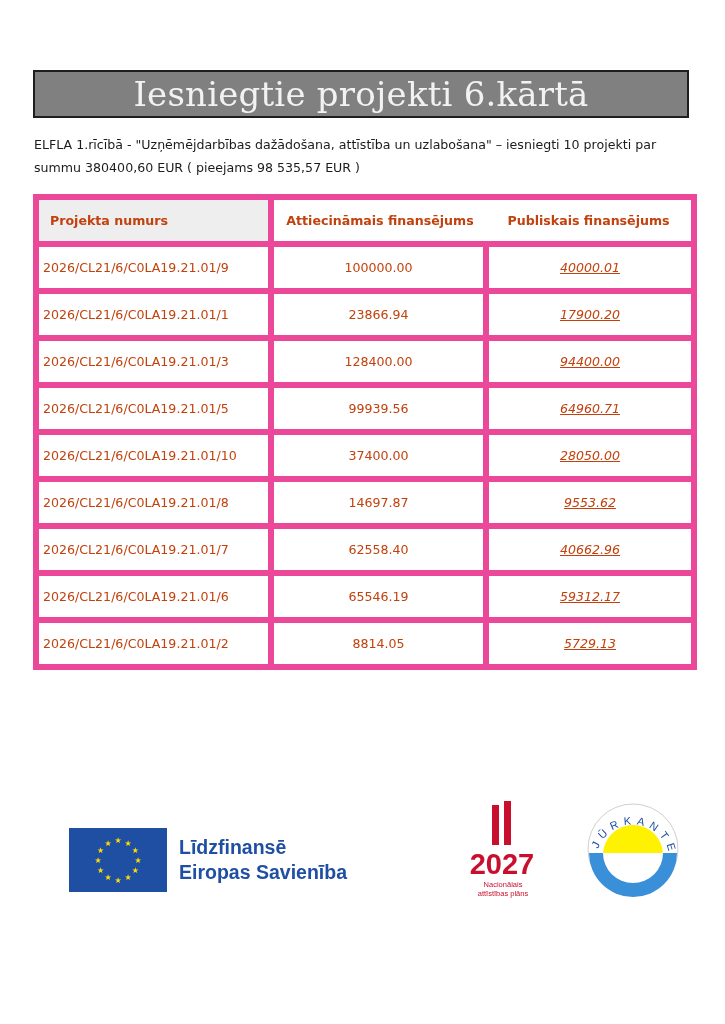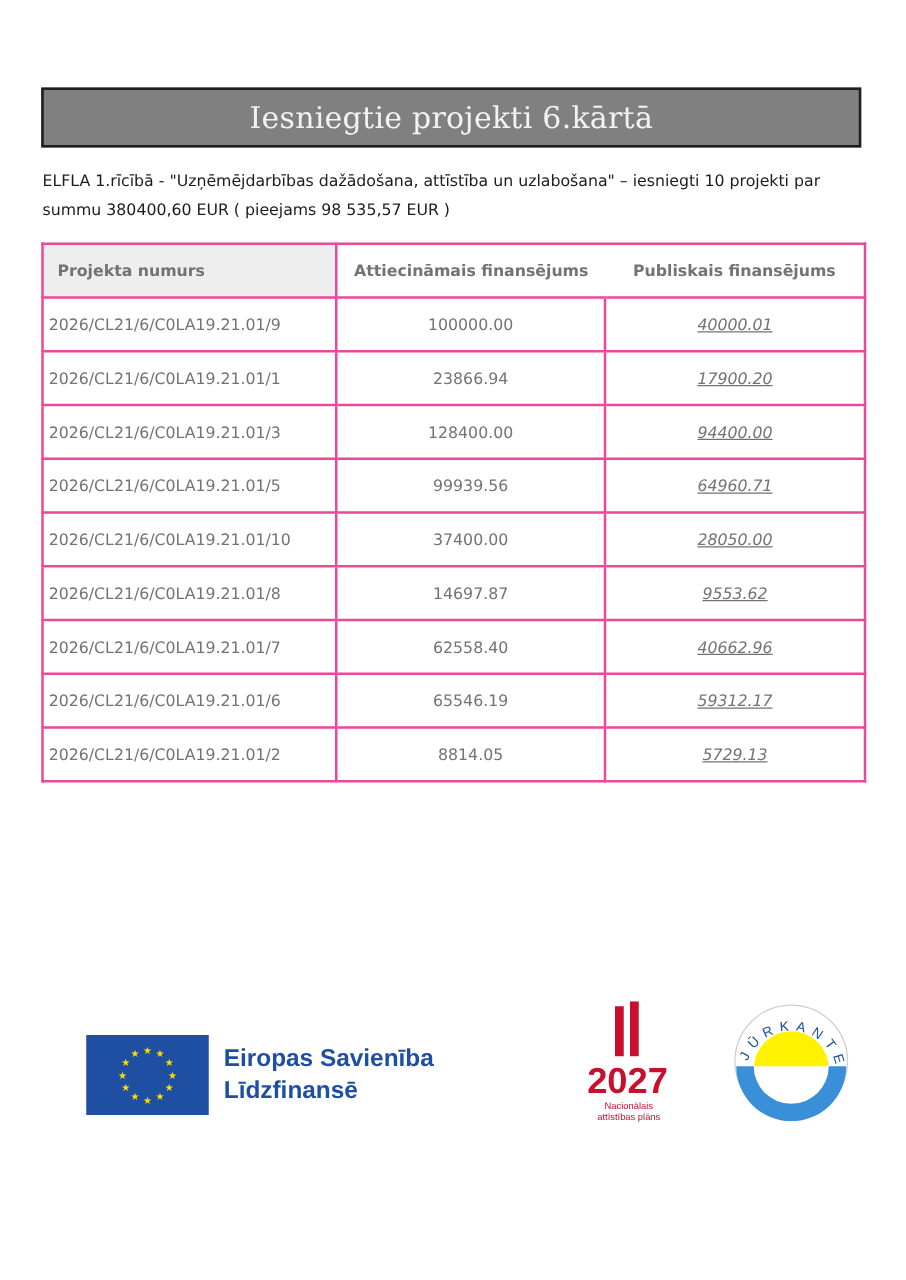--- a/index.html
+++ b/index.html
@@ -6,33 +6,33 @@
     body {
       width: 725px; height: 1024px; background: #ffffff; position: relative;
       font-family: "DejaVu Sans", sans-serif; color: #1a1a1a; overflow: hidden;
     }
     .title-bar {
       position: absolute; left: 33px; top: 70px; width: 656px; height: 48px;
       background: #808080; border: 2px solid #1e1e1e; box-sizing: border-box;
       display: flex; align-items: center; justify-content: center;
     }
     .title-bar span {
-      font-family: "DejaVu Serif", serif; font-size: 24px; color: #f2f2f2; letter-spacing: 0.2px;
+      font-family: "DejaVu Serif", serif; font-size: 34px; color: #f2f2f2; letter-spacing: 0.2px;
     }
     .intro {
       position: absolute; left: 34px; top: 133px; width: 660px;
       font-size: 12.6px; line-height: 23px; color: #1c1c1c;
     }
     table.grid {
       position: absolute; left: 33px; top: 194px; width: 658px;
       border-collapse: collapse; table-layout: fixed;
     }
     table.grid td, table.grid th {
-      border: 2px solid #ec4899; height: 41px; padding: 0 4px;
-      font-size: 12.6px; color: #737373; vertical-align: middle;
+      border: 6px solid #ec4899; height: 41px; padding: 0 4px;
+      font-size: 12.6px; color: #c2410c; vertical-align: middle;
     }
     table.grid th { font-weight: bold; font-size: 12.6px; height: 41px; }
     table.grid th.c1 { background: #eeeeee; text-align: left; padding-left: 11px; }
     table.grid th.c2 { text-align: center; border-right: none; }
     table.grid th.c3 { text-align: center; border-left: none; }
     col.w1 { width: 235px; }
     col.w2 { width: 215px; }
     col.w3 { width: 208px; }
     td.c1 { text-align: left; padding-left: 11px; }
     td.c2 { text-align: center; padding-bottom: 6px; }
@@ -130,22 +130,22 @@
         <text x="59" y="52.32050807568878" text-anchor="middle" font-size="8" fill="#ffdd00">★</text>
         <text x="49" y="55" text-anchor="middle" font-size="8" fill="#ffdd00">★</text>
         <text x="39.00000000000001" y="52.32050807568878" text-anchor="middle" font-size="8" fill="#ffdd00">★</text>
         <text x="31.679491924311233" y="45.00000000000001" text-anchor="middle" font-size="8" fill="#ffdd00">★</text>
         <text x="29" y="35.00000000000001" text-anchor="middle" font-size="8" fill="#ffdd00">★</text>
         <text x="31.67949192431123" y="25" text-anchor="middle" font-size="8" fill="#ffdd00">★</text>
         <text x="38.99999999999999" y="17.679491924311233" text-anchor="middle" font-size="8" fill="#ffdd00">★</text>
       </svg>
   </div>
   <div class="eu-text">
+    <div>Līdzfinansē</div>
     <div>Eiropas Savienība</div>
-    <div>Līdzfinansē</div>
   </div>
 </div>
 
 <div class="logo-nap">
   <svg width="80" height="100" viewBox="0 0 80 100">
     <rect x="28" y="4" width="7" height="40" fill="#c8102e"></rect>
     <rect x="40" y="0" width="7" height="44" fill="#c8102e"></rect>
     <text x="38" y="73" text-anchor="middle" font-family="Liberation Sans, sans-serif" font-weight="bold" font-size="29" fill="#c8102e">2027</text>
     <text x="39" y="86" text-anchor="middle" font-family="Liberation Sans, sans-serif" font-size="7.5" fill="#c8102e">Nacionālais</text>
     <text x="39" y="95" text-anchor="middle" font-family="Liberation Sans, sans-serif" font-size="7.5" fill="#c8102e">attīstības plāns</text>

